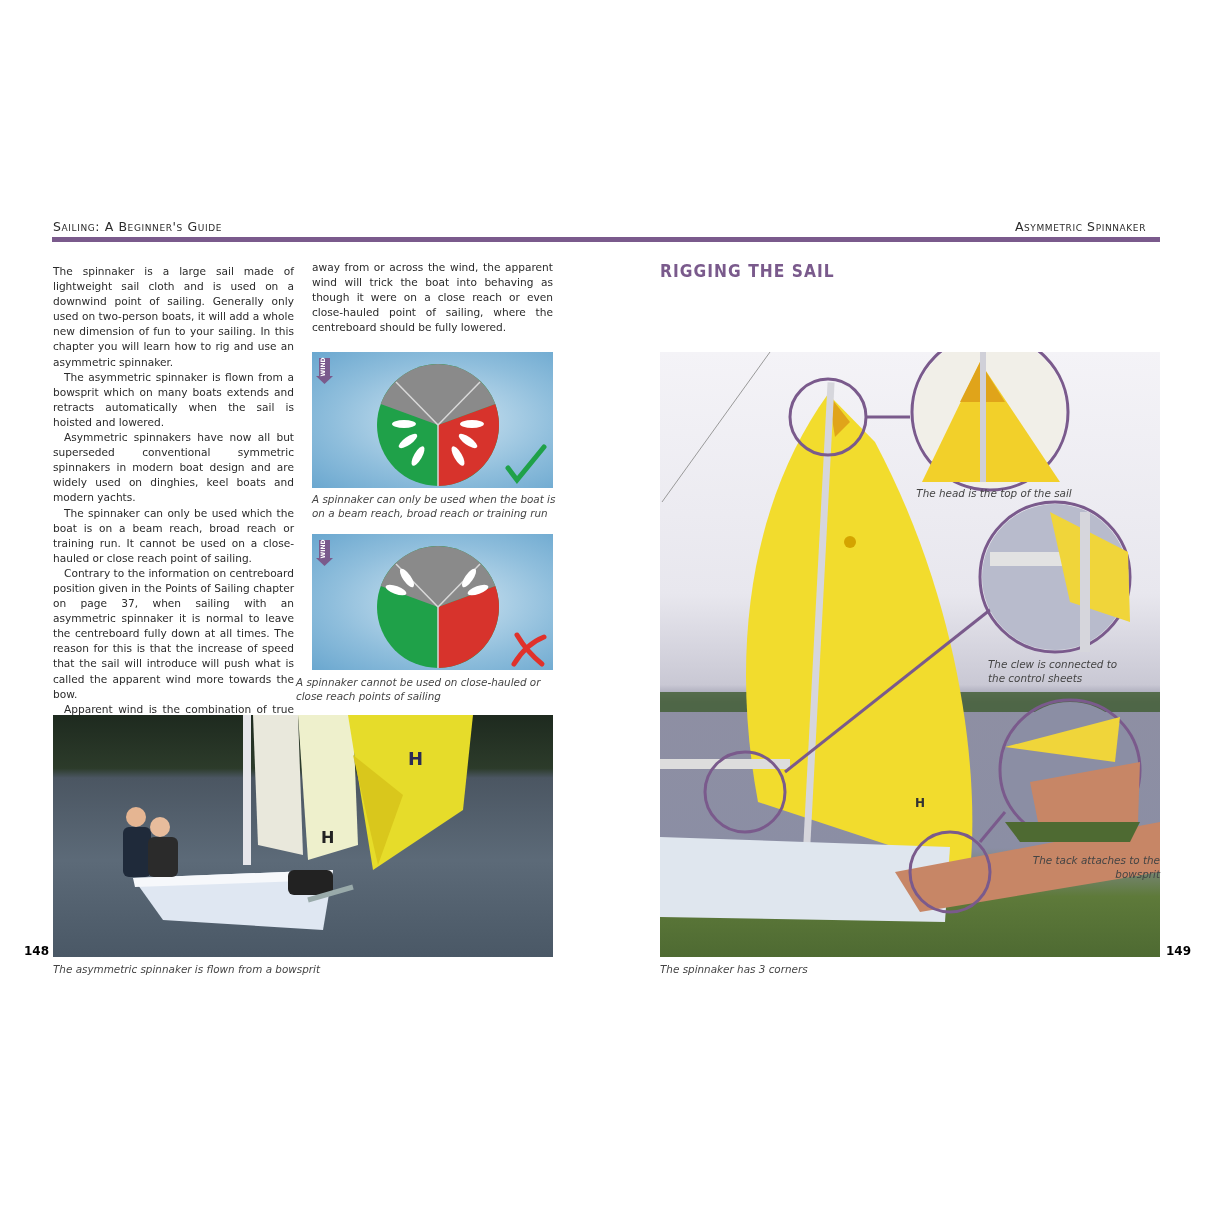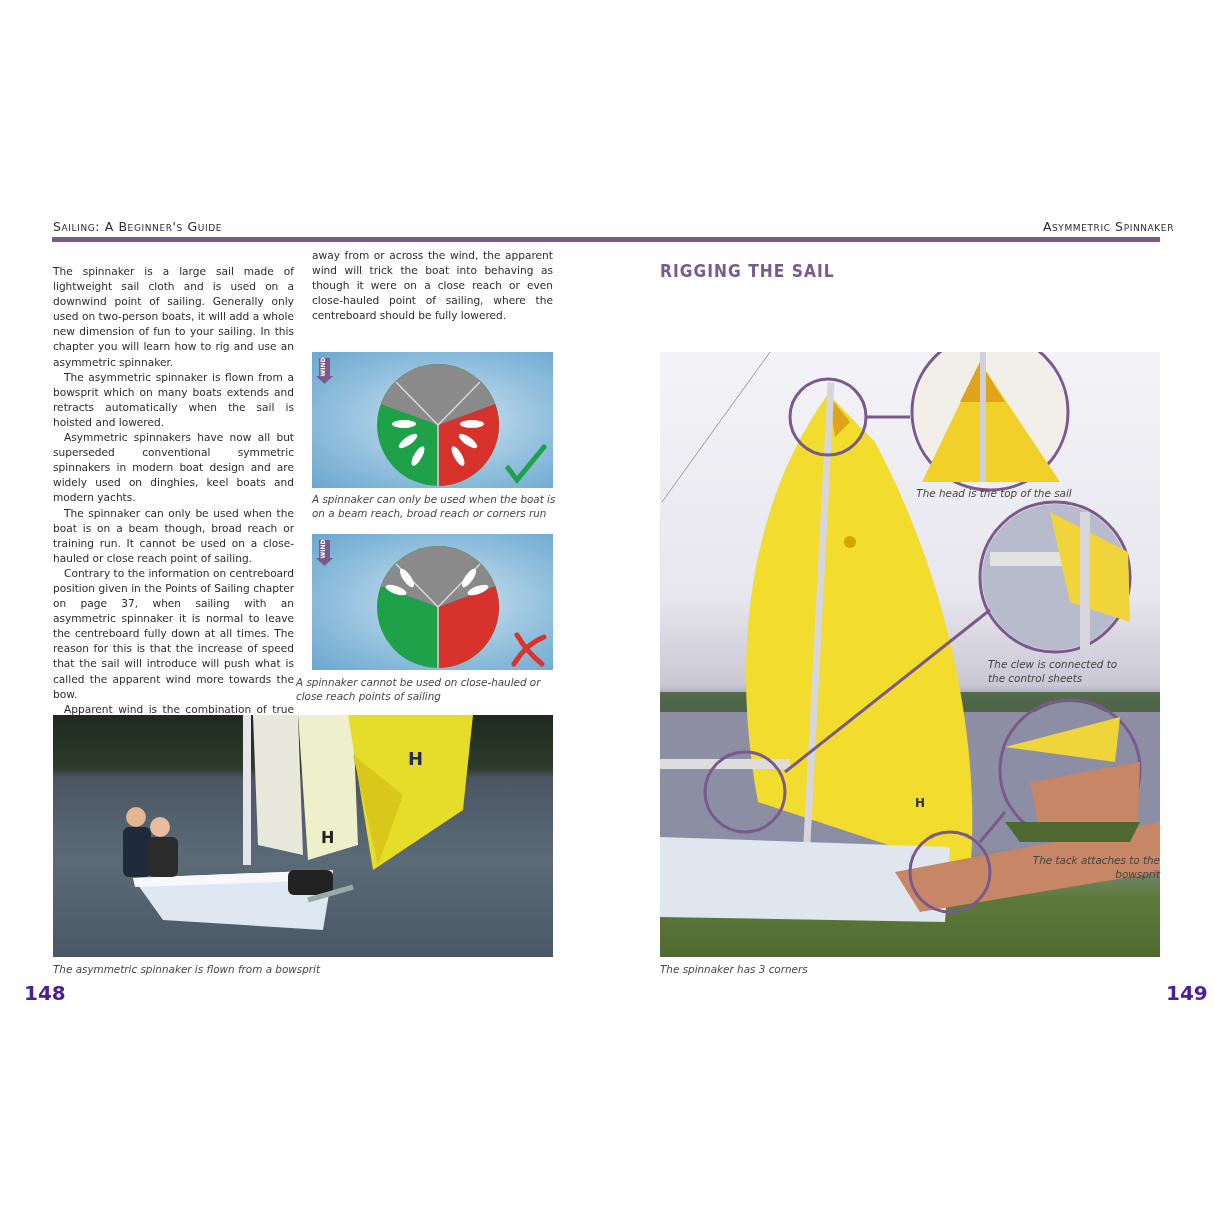--- a/index.html
+++ b/index.html
@@ -7,41 +7,41 @@
          font-family:"DejaVu Sans", sans-serif; color:#231f20; }
   .abs { position:absolute; }
   .running-head { top:219px; font-size:12.5px; letter-spacing:0.6px; font-variant:small-caps; color:#2b2b2b; }
   .rule { top:237px; left:52px; width:1108px; height:5px; background:#7a5a8c; }
   .body-text { font-size:10.6px; line-height:15.1px; text-align:justify; color:#2a2a2a; }
   .body-text p { margin:0; text-indent:0; }
   .body-text p + p { text-indent:11px; }
   .caption { font-size:10.4px; font-style:italic; line-height:14px; color:#444; }
   .heading { font-family:"DejaVu Sans", sans-serif; font-weight:bold; font-size:18px;
              letter-spacing:1.2px; color:#7a5a8c; transform:scaleX(0.86); transform-origin:left top; }
-  .page-num { font-size:20px; font-weight:bold; color:#4c1d95; top:981px; }
+  .page-num { font-size:12px; font-weight:bold; color:#000000; top:944px; }
   .diagram { background:radial-gradient(ellipse at 55% 50%, #cfe4f1 0%, #8fbedc 60%, #6aa7cf 100%); }
   .photo { overflow:hidden; }
 </style>
 </head>
 <body>
 
 <div class="abs running-head" style="left:53px;">Sailing: A Beginner's Guide</div>
-<div class="abs running-head" style="right:40px;">Asymmetric Spinnaker</div>
+<div class="abs running-head" style="right:68px;">Asymmetric Spinnaker</div>
 <div class="abs rule"></div>
 
 <div class="abs body-text" style="left:53px; top:264px; width:241px;">
   <p>The spinnaker is a large sail made of lightweight sail cloth and is used on a downwind point of sailing. Generally only used on two-person boats, it will add a whole new dimension of fun to your sailing. In this chapter you will learn how to rig and use an asymmetric spinnaker.</p>
   <p>The asymmetric spinnaker is flown from a bowsprit which on many boats extends and retracts automatically when the sail is hoisted and lowered.</p>
   <p>Asymmetric spinnakers have now all but superseded conventional symmetric spinnakers in modern boat design and are widely used on dinghies, keel boats and modern yachts.</p>
-  <p>The spinnaker can only be used when the boat is on a beam though, broad reach or training run. It cannot be used on a close-hauled or close reach point of sailing.</p>
+  <p>The spinnaker can only be used which the boat is on a beam reach, broad reach or training run. It cannot be used on a close-hauled or close reach point of sailing.</p>
   <p>Contrary to the information on centreboard position given in the Points of Sailing chapter on page 37, when sailing with an asymmetric spinnaker it is normal to leave the centreboard fully down at all times. The reason for this is that the increase of speed that the sail will introduce will push what is called the apparent wind more towards the bow.</p>
   <p>Apparent wind is the combination of true wind direction and forward speed of the boat. Although you are actually sailing in a direction</p>
 </div>
 
-<div class="abs body-text" style="left:312px; top:248px; width:241px;">
+<div class="abs body-text" style="left:312px; top:260px; width:241px;">
   <p>away from or across the wind, the apparent wind will trick the boat into behaving as though it were on a close reach or even close-hauled point of sailing, where the centreboard should be fully lowered.</p>
 </div>
 
 <div class="abs diagram" style="left:312px; top:352px; width:241px; height:136px;">
   <svg width="241" height="136" viewBox="0 0 241 136">
     <g>
       <rect x="7" y="6" width="11" height="18" fill="#7a5a8c"></rect>
       <polygon points="4,24 21,24 12.5,32" fill="#7a5a8c"></polygon>
       <text x="12.5" y="15" fill="#fff" font-size="6" font-family="DejaVu Sans, sans-serif" font-weight="bold" text-anchor="middle" transform="rotate(-90 12.5 15)">WIND</text>
     </g>
@@ -56,21 +56,21 @@
       <ellipse cx="92" cy="72" rx="12" ry="4"></ellipse>
       <ellipse cx="96" cy="89" rx="11" ry="4" transform="rotate(-35 96 89)"></ellipse>
       <ellipse cx="106" cy="104" rx="11" ry="4" transform="rotate(-60 106 104)"></ellipse>
       <ellipse cx="160" cy="72" rx="12" ry="4"></ellipse>
       <ellipse cx="156" cy="89" rx="11" ry="4" transform="rotate(35 156 89)"></ellipse>
       <ellipse cx="146" cy="104" rx="11" ry="4" transform="rotate(60 146 104)"></ellipse>
     </g>
     <path d="M196,116 L205,128 L232,95" stroke="#1fa149" stroke-width="5" fill="none" stroke-linecap="round"></path>
   </svg>
 </div>
-<div class="abs caption" style="left:312px; top:492px; width:245px;">A spinnaker can only be used when the boat is on a beam reach, broad reach or corners run</div>
+<div class="abs caption" style="left:312px; top:492px; width:245px;">A spinnaker can only be used when the boat is on a beam reach, broad reach or training run</div>
 
 <div class="abs diagram" style="left:312px; top:534px; width:241px; height:136px;">
   <svg width="241" height="136" viewBox="0 0 241 136">
     <g>
       <rect x="7" y="6" width="11" height="18" fill="#7a5a8c"></rect>
       <polygon points="4,24 21,24 12.5,32" fill="#7a5a8c"></polygon>
       <text x="12.5" y="15" fill="#fff" font-size="6" font-family="DejaVu Sans, sans-serif" font-weight="bold" text-anchor="middle" transform="rotate(-90 12.5 15)">WIND</text>
     </g>
     <circle cx="126" cy="73" r="61" fill="#1fa149"></circle>
     <path d="M126,73 L126,134 A61,61 0 0,0 183.3,52.1 Z" fill="#d7332c"></path>

